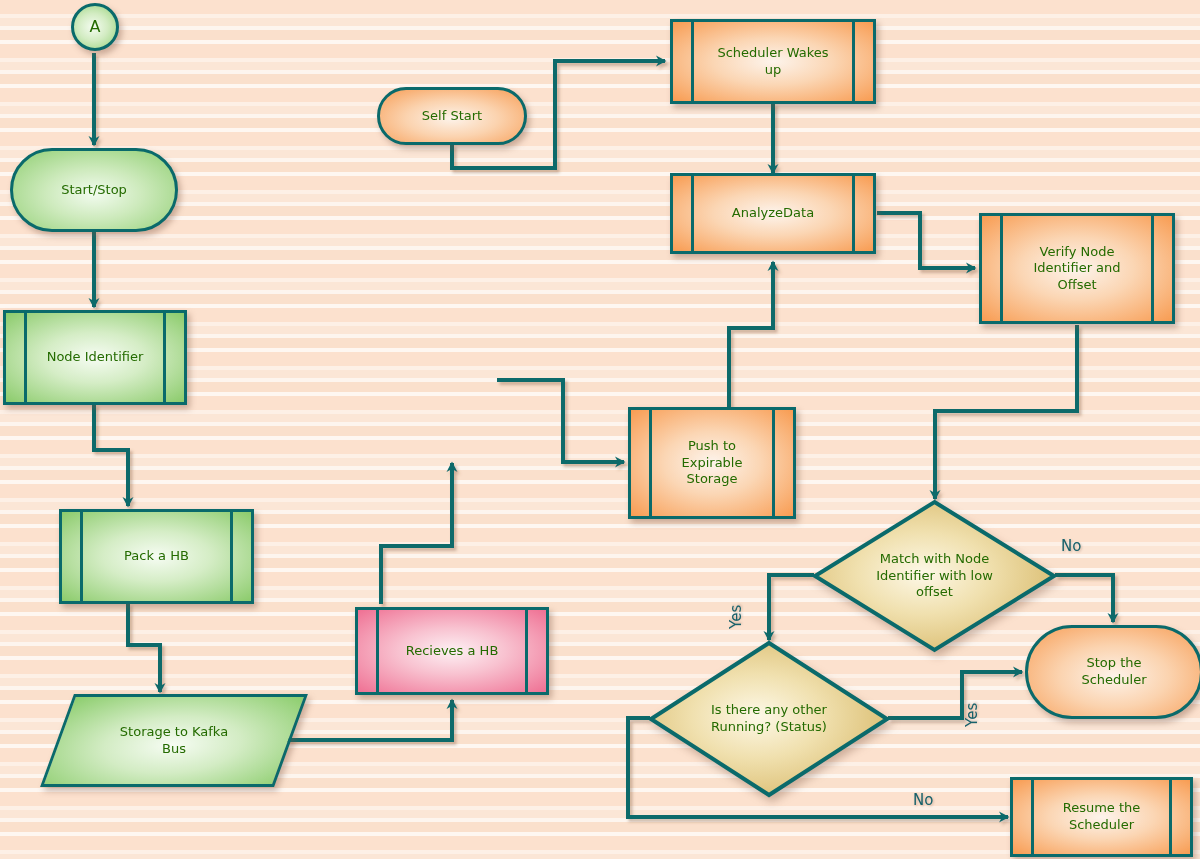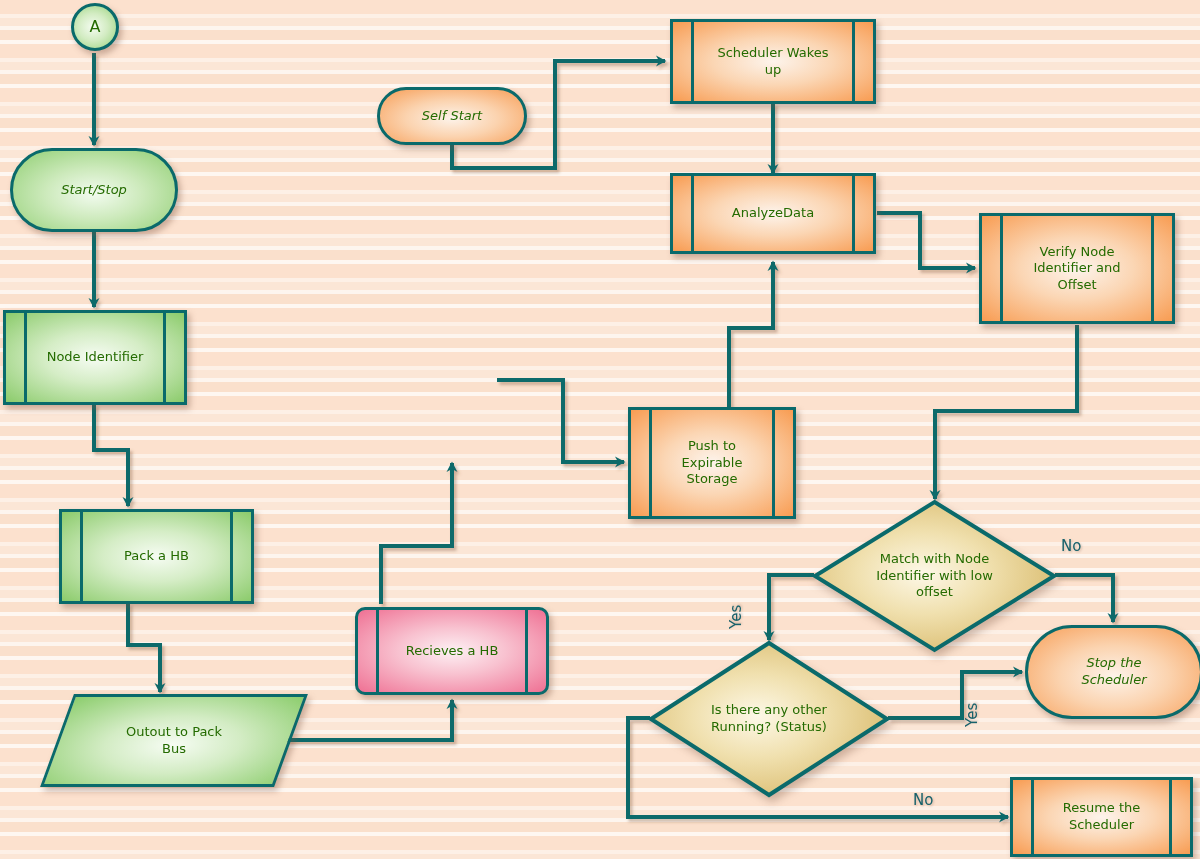--- a/index.html
+++ b/index.html
@@ -56,21 +56,20 @@
     position: relative;
     z-index: 3;
     padding: 0 6px;
     white-space: pre-line;
   }
 
   
   .stadium {
     border: 3px solid #0a6a6b;
     border-radius: 999px;
-    font-style: italic;
   }
   .stadium.green  { background: radial-gradient(ellipse at 50% 55%, #f2fbef 0%, #cdeabc 42%, #8fce71 100%); }
   .stadium.orange { background: radial-gradient(ellipse at 50% 55%, #fdf3ea 0%, #fbd3af 45%, #f79d55 100%); }
 
   
   .circle {
     border: 3px solid #0a6a6b;
     border-radius: 50%;
     background: radial-gradient(ellipse at 45% 50%, #f4fcf1 0%, #d3ecc3 45%, #96d179 100%);
     font-size: 16px;
@@ -191,25 +190,25 @@
   <div class="node subr green" style="left:3px; top:310px; width:184px; height:95px;">
     <span class="lbl">Node Identifier</span>
   </div>
 
   <div class="node subr green" style="left:29px; top:509px; width:195px; height:95px;margin-left:30px;">
     <span class="lbl">Pack a HB</span>
   </div>
 
   <div class="node parallel" style="left:57px; top:694px; width:234px; height:93px;">
     <div class="plshape"></div>
-    <span class="lbl">Outout to Pack
+    <span class="lbl">Storage to Kafka
 Bus</span>
   </div>
 
-  <div class="node subr pink" style="left:355px; top:607px; width:194px; height:88px;border-radius:10px;">
+  <div class="node subr pink" style="left:355px; top:607px; width:194px; height:88px;">
     <span class="lbl">Recieves a HB</span>
   </div>
 
 
   <div class="node stadium orange" style="left:377px; top:87px; width:150px; height:58px;">
     <span class="lbl">Self Start</span>
   </div>
 
   <div class="node subr orange" style="left:670px; top:19px; width:206px; height:85px;">
     <span class="lbl">Scheduler Wakes

